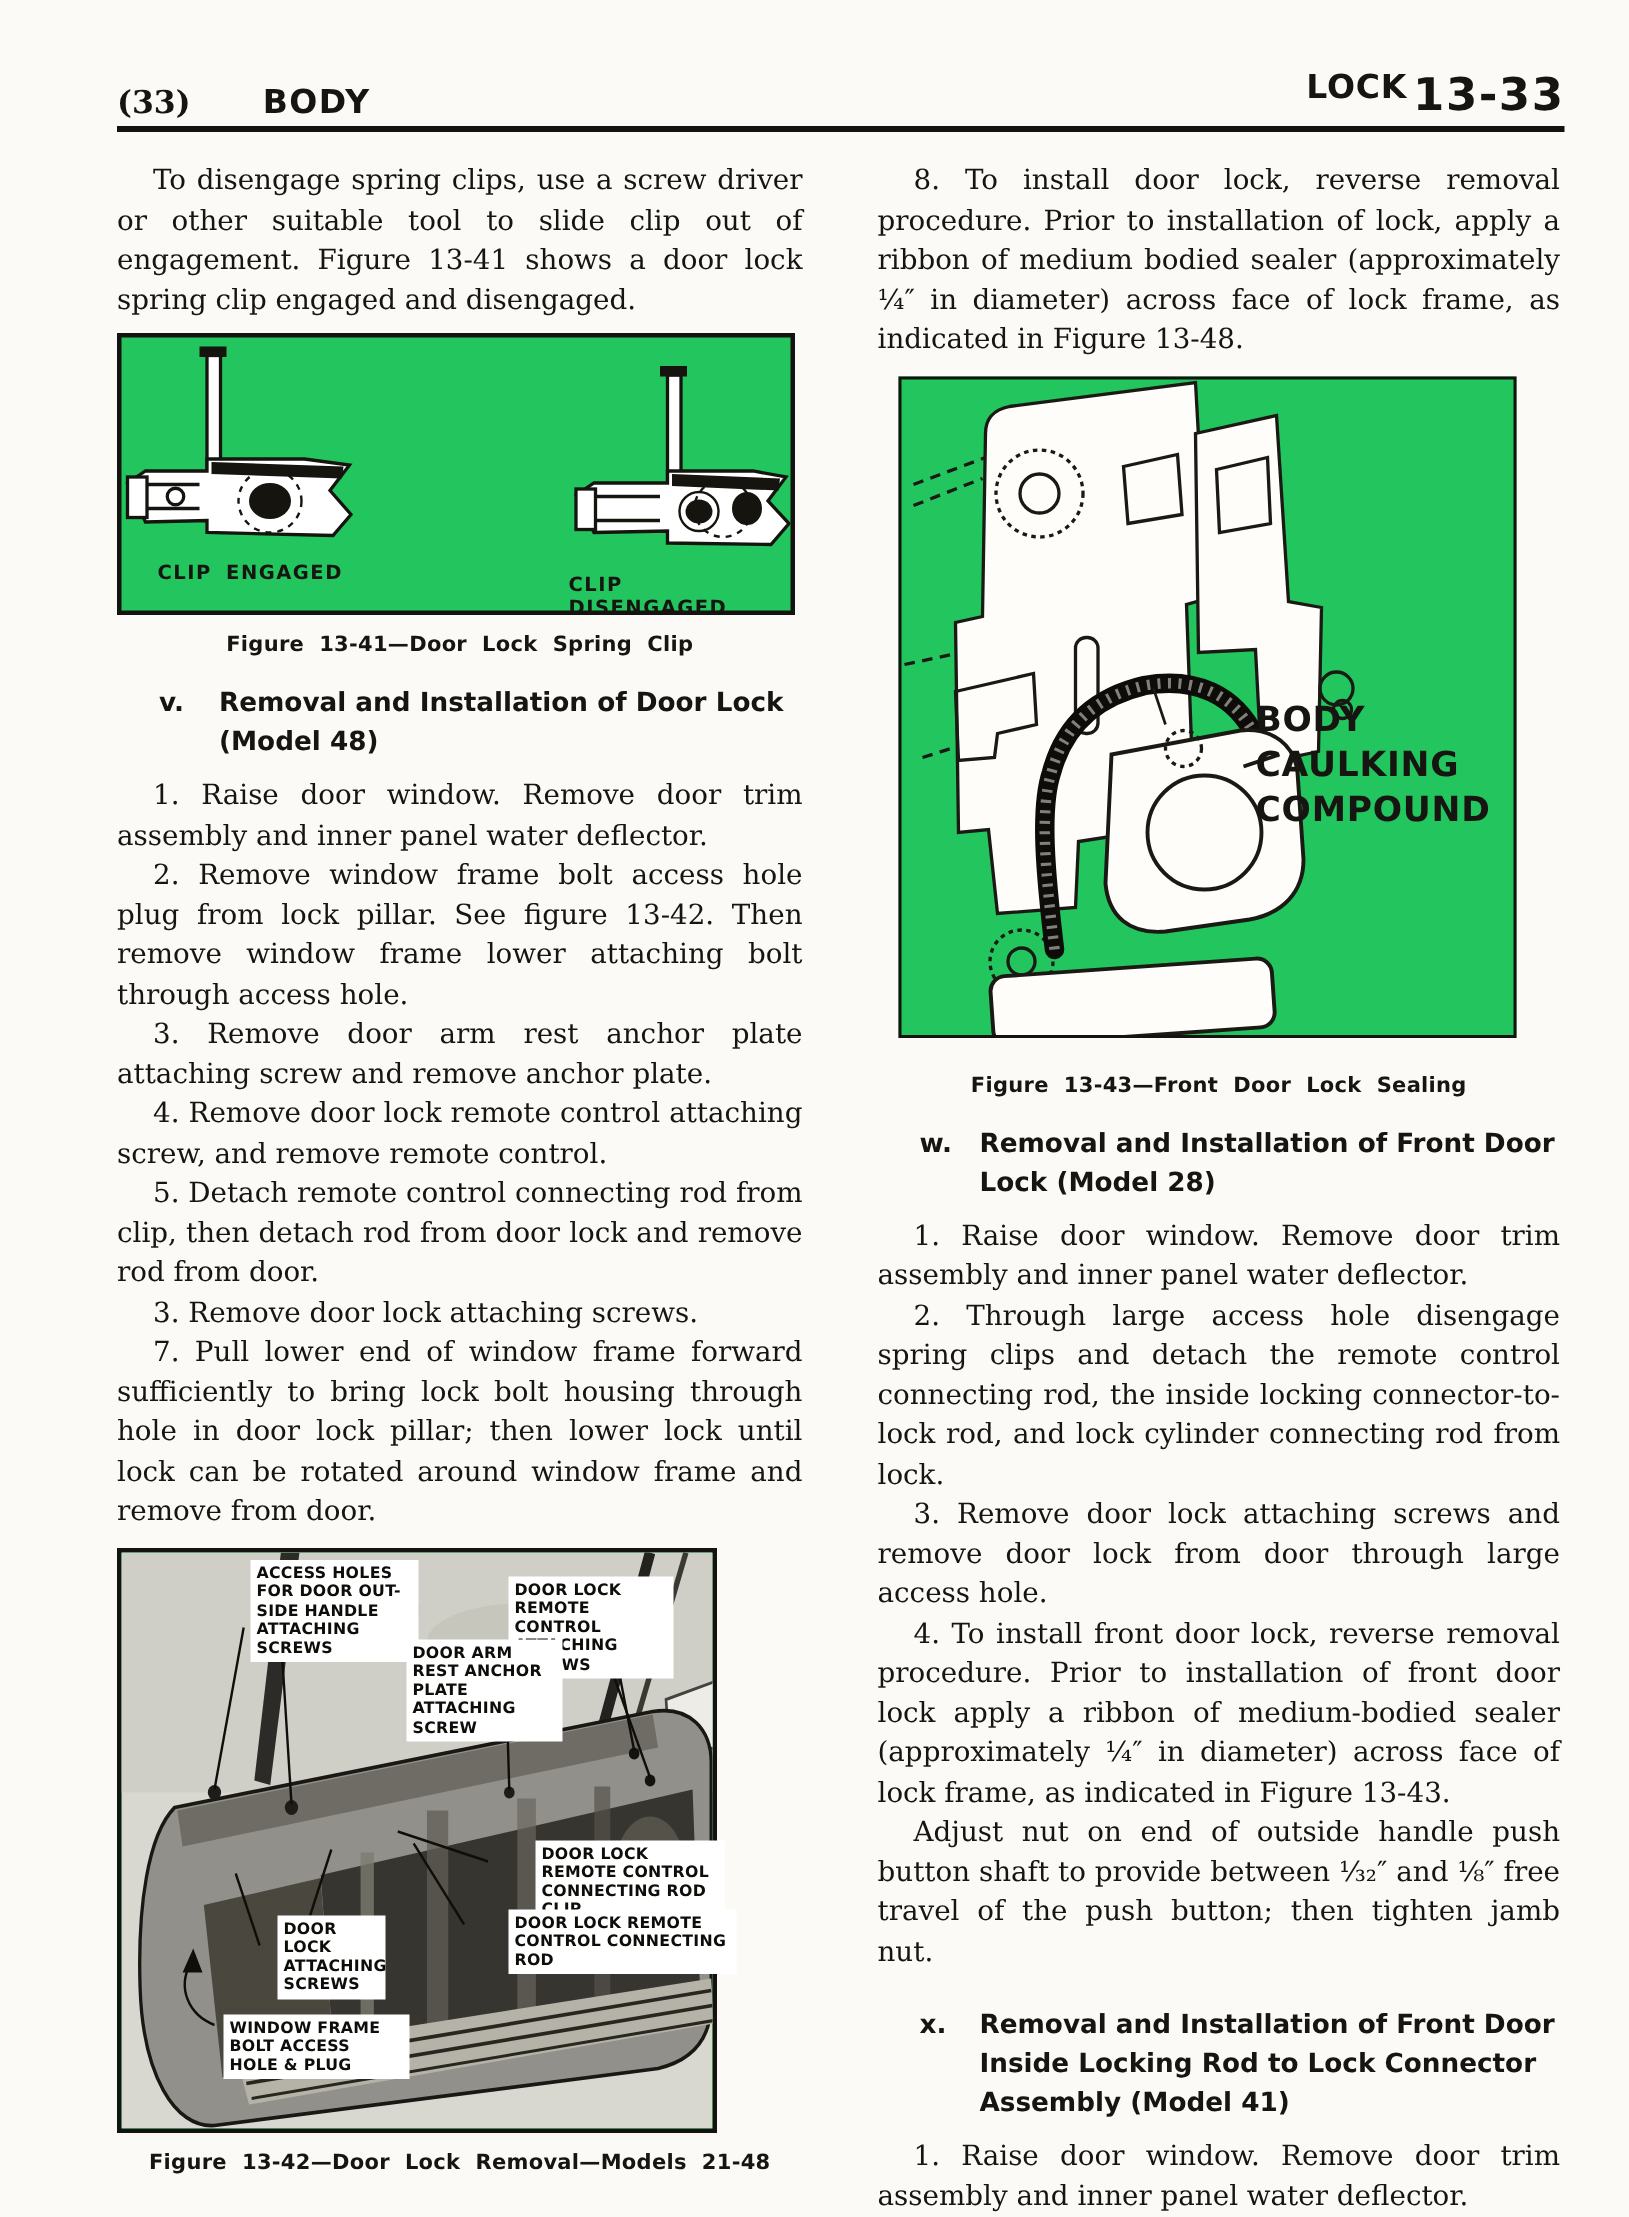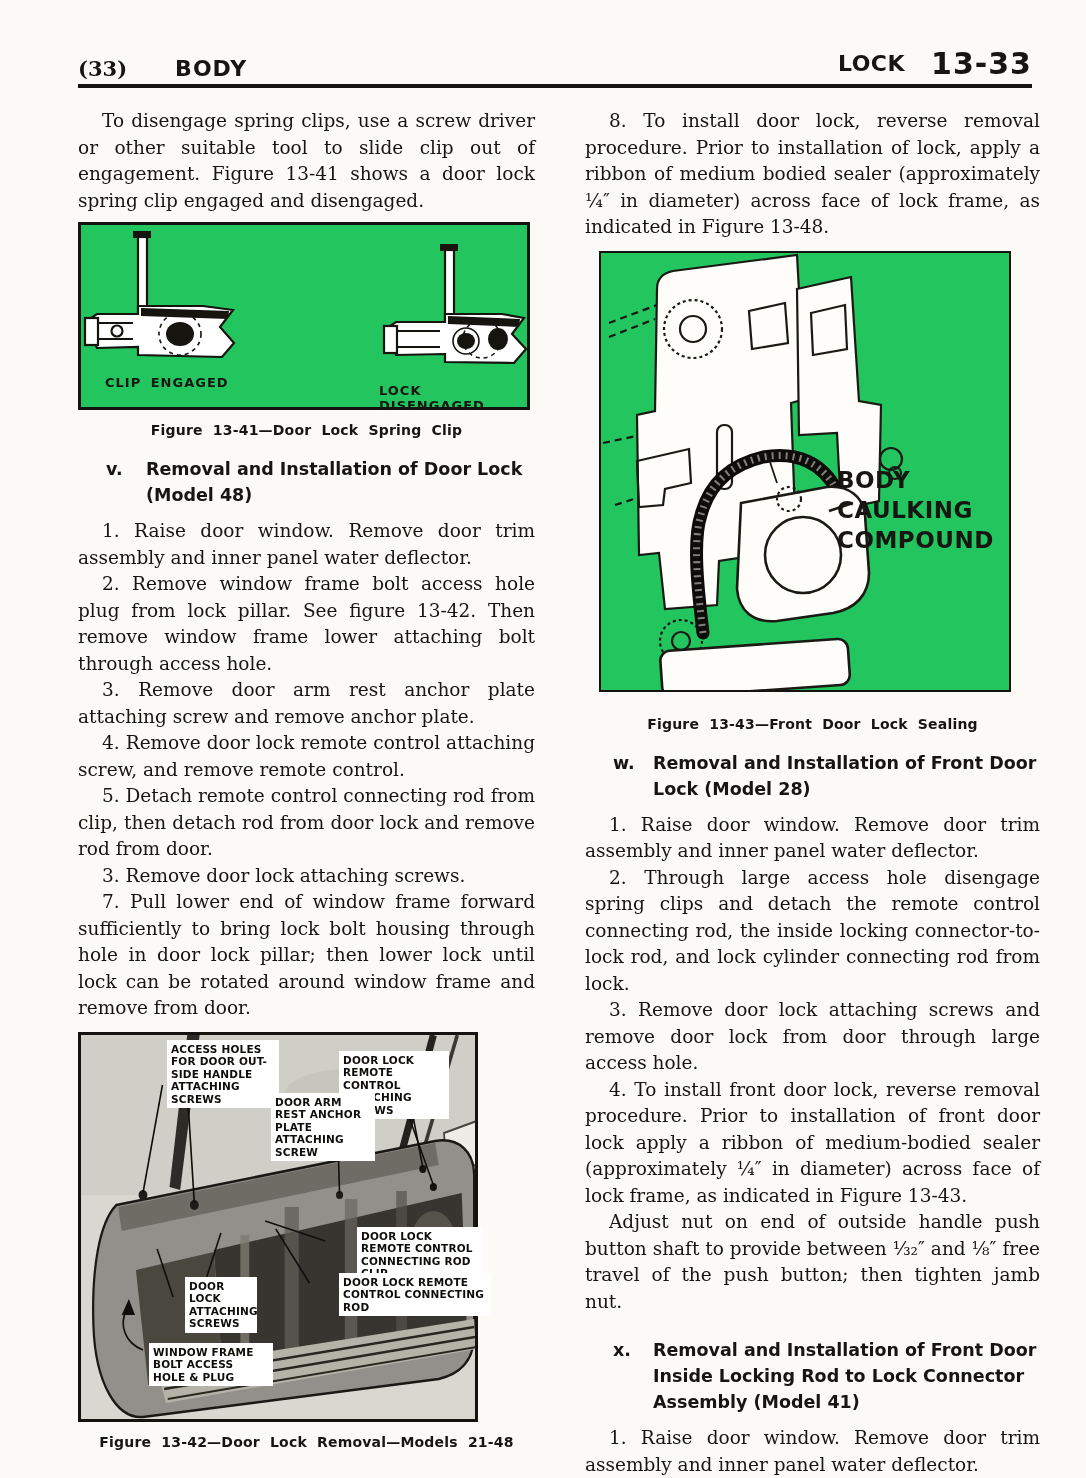--- a/index.html
+++ b/index.html
@@ -1,26 +1,26 @@
 <!DOCTYPE html>
 <html><head>
 <meta charset="utf-8">
 <style>
   html,body{margin:0;padding:0;background:#e9e8e4;}
   .page{position:relative;width:1086px;height:1478px;background:#fbfaf6;color:#161511;
         font-family:"DejaVu Serif", serif;overflow:hidden;box-sizing:border-box;}
   *{box-sizing:border-box;}
 
   
-  .header{position:absolute;left:78px;right:54px;top:46px;height:42px;
+  .header{position:absolute;left:78px;right:43px;top:46px;height:42px;
           border-bottom:4px solid #14130f;display:flex;justify-content:space-between;align-items:flex-end;padding-bottom:3px;}
   .header-left{display:flex;align-items:baseline;gap:48px;}
   .page-num{font:bold 21px "DejaVu Serif", serif;}
   .hdr-section{font:bold 22px "DejaVu Sans", sans-serif;letter-spacing:1px;}
-  .header-right{display:flex;align-items:center;gap:26px;}
+  .header-right{display:flex;align-items:flex-start;gap:4px;}
   .hdr-lock{font:bold 22px "DejaVu Sans", sans-serif;letter-spacing:.5px;}
   .hdr-pageid{font:bold 30px "DejaVu Sans", sans-serif;letter-spacing:1px;}
 
   
   .content{position:absolute;left:78px;top:108px;width:962px;display:flex;gap:50px;}
   .col{width:457px;}
   .col.right{width:455px;}
 
   p.body{font-size:18.5px;line-height:26.5px;text-align:justify;text-indent:24px;margin:0;}
 
@@ -96,21 +96,21 @@
               <line x1="15" y1="112" x2="58" y2="112"></line>
               <polygon points="66,81 138,84 137,92 66,89" fill="#15140f" stroke="none"></polygon>
               <ellipse cx="84" cy="106" rx="9" ry="8" fill="#15140f" stroke="none"></ellipse>
               <circle cx="84" cy="106" r="13" stroke-width="1.6"></circle>
               <ellipse cx="116" cy="104" rx="10" ry="11" fill="#15140f" stroke="none"></ellipse>
               <circle cx="100" cy="104" r="19" stroke-dasharray="4,4" stroke-width="1.6"></circle>
             </g>
           </g>
         </svg>
         <span class="clip-label" id="clip-engaged-label">CLIP ENGAGED</span>
-        <span class="clip-label" id="clip-disengaged-label">LOCK DISENGAGED</span>
+        <span class="clip-label" id="clip-disengaged-label">CLIP DISENGAGED</span>
       </div>
       <div class="figcap">Figure 13-41—Door Lock Spring Clip</div>
 
       <div class="sec-head">
         <span class="sec-letter">v.</span>
         <span class="sec-lines">
           <span style="display:block">Removal and Installation of Door Lock</span>
           <span style="display:block">(Model 48)</span>
         </span>
       </div>

